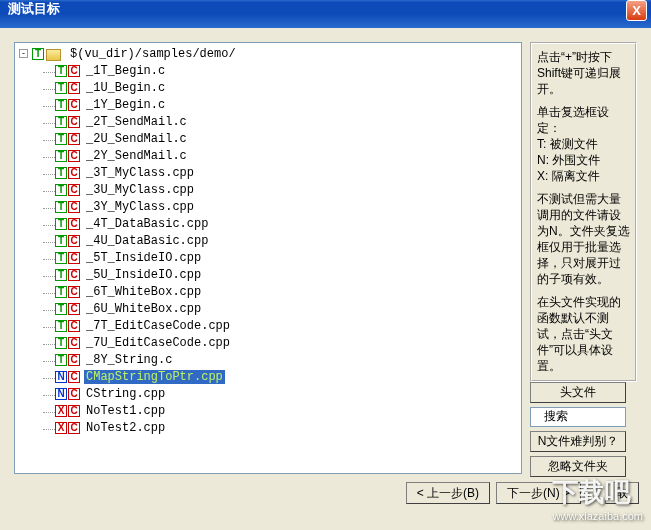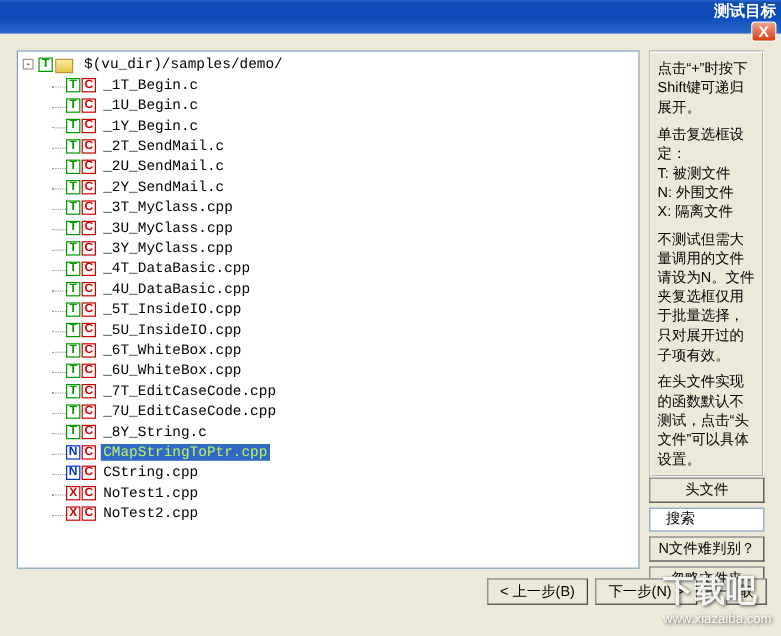--- a/index.html
+++ b/index.html
@@ -10,26 +10,25 @@
     background: #ece9d8;
     width: 651px;
     height: 530px;
     overflow: hidden;
     position: relative;
   }
   .titlebar {
     background: linear-gradient(to bottom, #2a6bce 0%, #0e4bb8 8%, #0d4bb8 50%, #2a6bce 100%);
     height: 28px;
     display: flex;
-    align-items: flex-end;
+    align-items: flex-start;
     justify-content: space-between;
     padding: 0 4px 0 8px;
     color: #fff;
     font-weight: bold;
-    flex-direction: column;
   }
   .titlebar .title { font-size: 13px; }
   .close-btn {
     width: 21px; height: 21px;
     background: linear-gradient(to bottom, #f5a086, #d83c10);
     border: 1px solid #fff;
     border-radius: 3px;
     color: #fff;
     display: flex; align-items: center; justify-content: center;
     font-family: Arial, sans-serif;
@@ -96,21 +95,21 @@
     margin-right: 1px;
     background: #fff;
     cursor: pointer;
   }
   .box.T { color: #009a00; border-color: #009a00; }
   .box.C { color: #c00; border-color: #c00; }
   .box.N { color: #0033cc; border-color: #0033cc; }
   .box.X { color: #c00; border-color: #c00; }
   .row-label { padding: 0 2px; margin-left: 3px; }
   .row-label.sel { background: #316ac5; color: #bef264; }
-  .right-pane { width: 96px; display: flex; flex-direction: column; }
+  .right-pane { width: 107px; display: flex; flex-direction: column; }
   .info-box {
     border: 2px groove #fff;
     padding: 5px;
     font-size: 12px;
     line-height: 1.35;
     background: #ece9d8;
   }
   .spacer { height: 8px; }
   .right-btn, .right-input {
     width: 96px;

